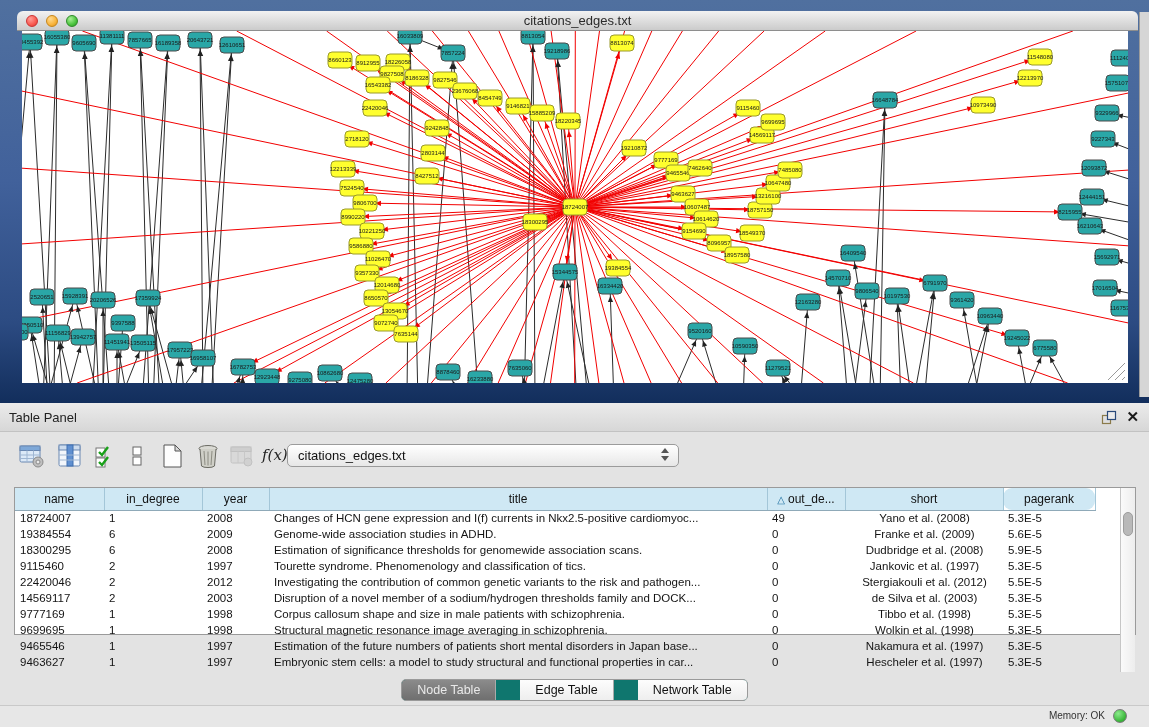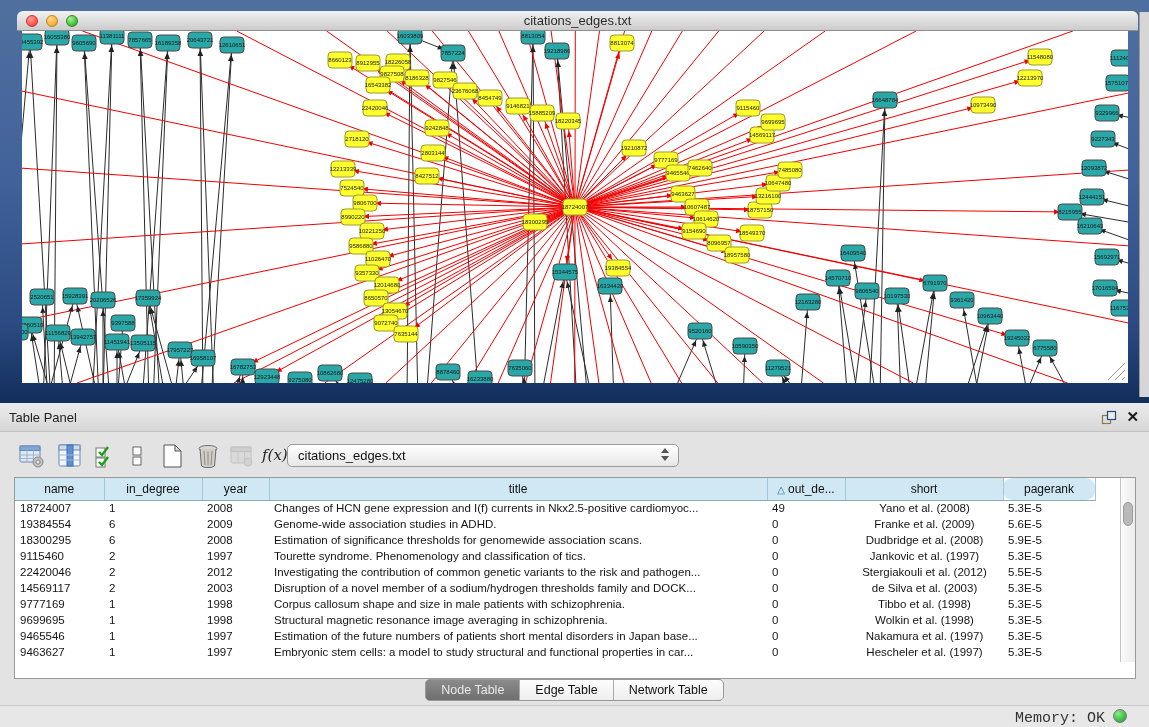--- a/index.html
+++ b/index.html
@@ -41,48 +41,48 @@
   #dropdown { position:absolute; left:287px; top:12px; width:392px; height:23px;
     border:1px solid #9b9b9b; border-radius:5px;
     background:linear-gradient(180deg,#ffffff,#e7e7e7);
     font-size:13px; color:#111; line-height:21px; padding-left:10px; }
   #dd-arrows { position:absolute; right:8px; top:3px; width:9px; height:16px; }
   #dd-arrows div { width:0; height:0; border-left:4px solid transparent; border-right:4px solid transparent; }
   #dd-up   { border-bottom:5px solid #555; margin-bottom:3px; }
   #dd-down { border-top:5px solid #555; }
 
   
-  #table-wrap { position:absolute; left:14px; top:74px; width:1122px; height:202px;
+  #table-wrap { position:absolute; left:14px; top:84px; width:1122px; height:148px;
     background:#fff; border:1px solid #9a9a9a; }
   table { border-collapse:collapse; table-layout:fixed; width:1080px; }
   thead th { background:#cfe8f4; border-right:1px solid #a3c6d8; border-bottom:1px solid #8fa9b8;
     font-size:12px; font-weight:normal; color:#111; height:22px; text-align:center; }
   thead th:last-child { border-right:1px solid #a3c6d8;border-radius:9px; }
   tbody td { font-size:11.5px; color:#141414; height:16px; padding:0 4px 0 5px;
     white-space:nowrap; overflow:hidden; }
   td.col5 { text-align:center; }
   .sort-tri { color:#1c6fa0; font-size:10px; margin-right:3px; }
   #vscroll { position:absolute; right:0; top:0; width:15px; height:184px;
     background:linear-gradient(90deg,#fafafa,#ededed); border-left:1px solid #c6c6c6; }
   #vthumb { position:absolute; left:2px; top:24px; width:10px; height:24px;
     background:#b9b9b9; border:1px solid #9d9d9d; border-radius:6px; }
 
   
   #tabbar { position:absolute; left:0; top:276px; width:100%; height:26px; text-align:center; }
   #segs { display:inline-flex; border:1px solid #9a9a9a; border-radius:5px; overflow:hidden;
-    height:22px; background:#0f766e; }
+    height:22px; background:#0f766e;gap:24px; }
   .seg { font-size:12.5px; padding:3px 15px 0 15px; background:linear-gradient(180deg,#fdfdfd,#eeeeee);
     color:#111; border-right:1px solid #aaa; }
   .seg:last-child { border-right:none; }
   .seg.active { background:linear-gradient(180deg,#8b8b8b,#6f6f6f); color:#e9e9e9; }
 
   
   #statusbar { position:absolute; left:0; top:302px; width:100%; height:22px;
     background:#e7e7e7; border-top:1px solid #c9c9c9; }
-  #memory-label { position:absolute; right:44px; top:4px; font-size:15px; color:#333;font-family:Liberation Mono, monospace; }
+  #memory-label { position:absolute; right:44px; top:4px; font-size:10px; color:#333; }
   #memory-dot { position:absolute; right:22px; top:3px; width:14px; height:14px; border-radius:50%;
     border:1px solid #7a7a7a; background:radial-gradient(circle at 35% 30%, #8ceb8c, #3cb93c 65%, #2a8f2a); }
 </style>
 </head>
 <body>
 
 <div id="stage">
 
   <div id="desktop">
     <div id="side-sliver"></div>

